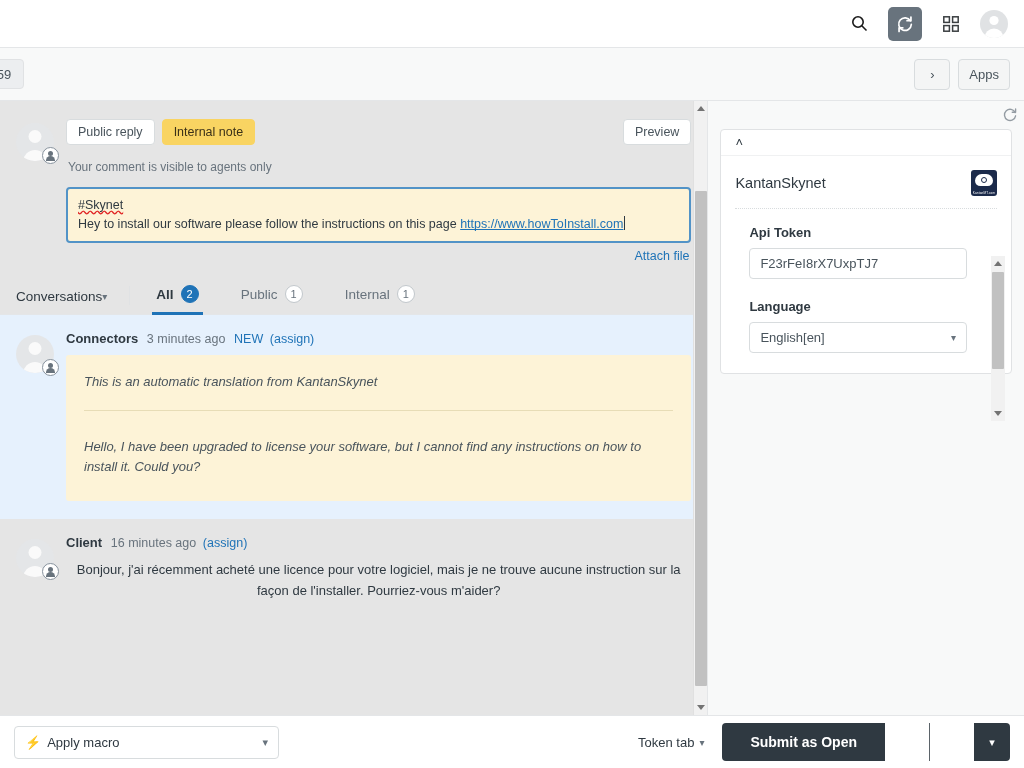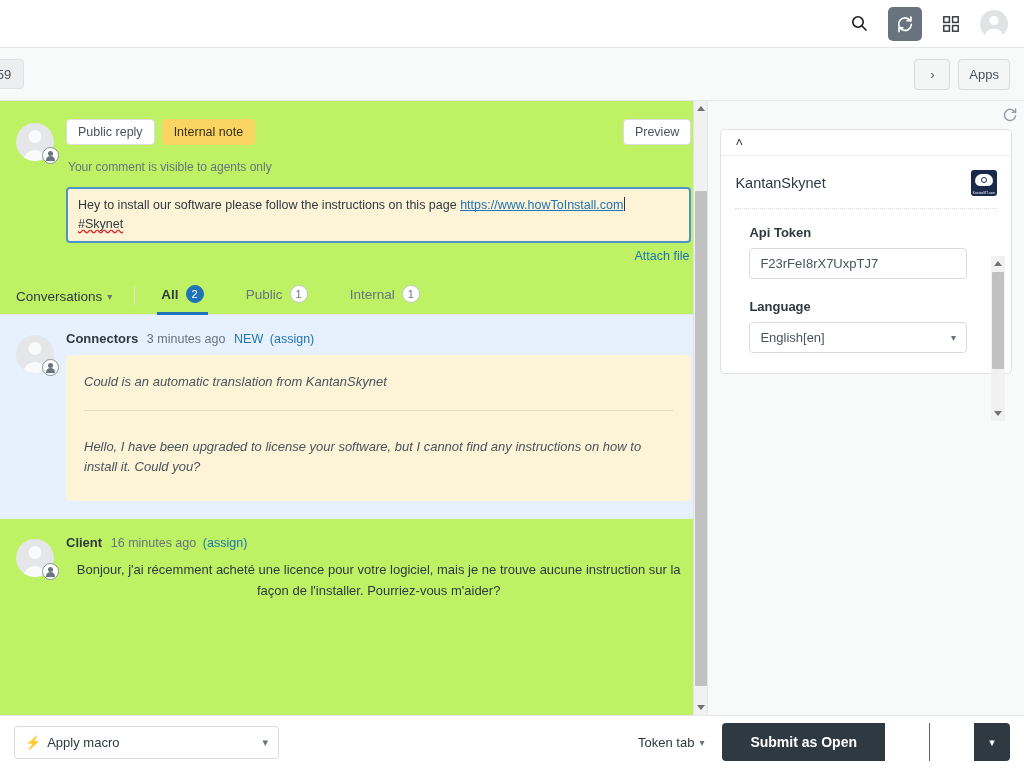--- a/index.html
+++ b/index.html
@@ -57,21 +57,21 @@
     font-size: 13px; color: #49545c; cursor: pointer;
   }
   
   .main {
     position: absolute; left: 0; top: 101px; width: 1024px; height: 614px;
     display: flex;
   }
   .left-pane {
     position: relative;
     width: 772px; height: 614px;
-    background: #bef264;
+    background: #e5e5e5;
     overflow: hidden;
     border-right: 1px solid #e4e6e8;
   }
   
   .composer { padding: 18px 16px 0 16px; display: flex; }
   .av-wrap { position: relative; width: 46px; flex: 0 0 46px; padding-top: 4px; }
   .av-circle {
     width: 38px; height: 38px; border-radius: 50%;
     background: #e4e6e8; position: relative; overflow: hidden;
   }
@@ -119,21 +119,21 @@
   .attach {
     text-align: right; margin-top: 6px; padding-right: 2px;
     font-size: 12.5px; color: #1f73b7; cursor: pointer;
   }
   
   .convo-tabs {
     margin-top: 13px; height: 39px; padding: 0 16px;
     display: flex; align-items: flex-end; border-bottom: 1px solid #e4e6e8;
   }
   .convo-drop {
-    display: flex; align-items: center; gap: 5px;
+    display: flex; align-items: center; 
     font-size: 13.5px; color: #2f3941; padding-bottom: 10px; cursor: pointer;
   }
   .vsep { width: 1px; height: 19px; background: #e0e2e4; margin: 0 22px 9px 22px; }
   .ctab {
     display: flex; align-items: center; gap: 7px;
     padding: 0 4px 9px 4px; margin-right: 34px;
     font-size: 13.5px; color: #68737d; cursor: pointer;
     border-bottom: 3px solid transparent; position: relative; top: 1px;
   }
   .ctab.active { color: #2f3941; font-weight: bold; border-bottom-color: #1f73b7; }
@@ -337,24 +337,24 @@
           <div class="pill note">
             <span>Internal note</span>
           </div>
           <div class="pill preview">
             <span>Preview</span>
           </div>
         </div>
         <div class="hint">Your comment is visible to agents only</div>
         <div class="editor">
           <div>
-            <span>Hey to install our software please follow the instructions on this page </span><span class="spell linkish">https://www.howToInstall.com</span><span class="caret"></span>
+            <span class="spell">#Skynet</span>
           </div>
           <div>
-            <span class="spell">#Skynet</span>
+            <span>Hey to install our software please follow the instructions on this page </span><span class="spell linkish">https://www.howToInstall.com</span><span class="caret"></span>
           </div>
         </div>
         <div class="attach">
           <span>Attach file</span>
         </div>
       </div>
     </div>
 
     <div class="convo-tabs">
       <div class="convo-drop">
@@ -388,21 +388,21 @@
         </div>
       </div>
       <div class="msg-body">
         <div class="msg-head">
           <span class="who">Connectors</span>
           <span class="when">3 minutes ago</span>
           <span class="new-tag">NEW</span>
           <span class="assign">(assign)</span>
         </div>
         <div class="note-box">
-          <div class="note-line">Could is an automatic translation from KantanSkynet</div>
+          <div class="note-line">This is an automatic translation from KantanSkynet</div>
           <div class="note-rule"></div>
           <div class="note-line">Hello, I have been upgraded to license your software, but I cannot find any instructions on how to install it. Could you?</div>
         </div>
       </div>
     </div>
 
     <div class="msg">
       <div class="av-wrap">
         <div class="av-circle">
           <div class="av-head"></div>

